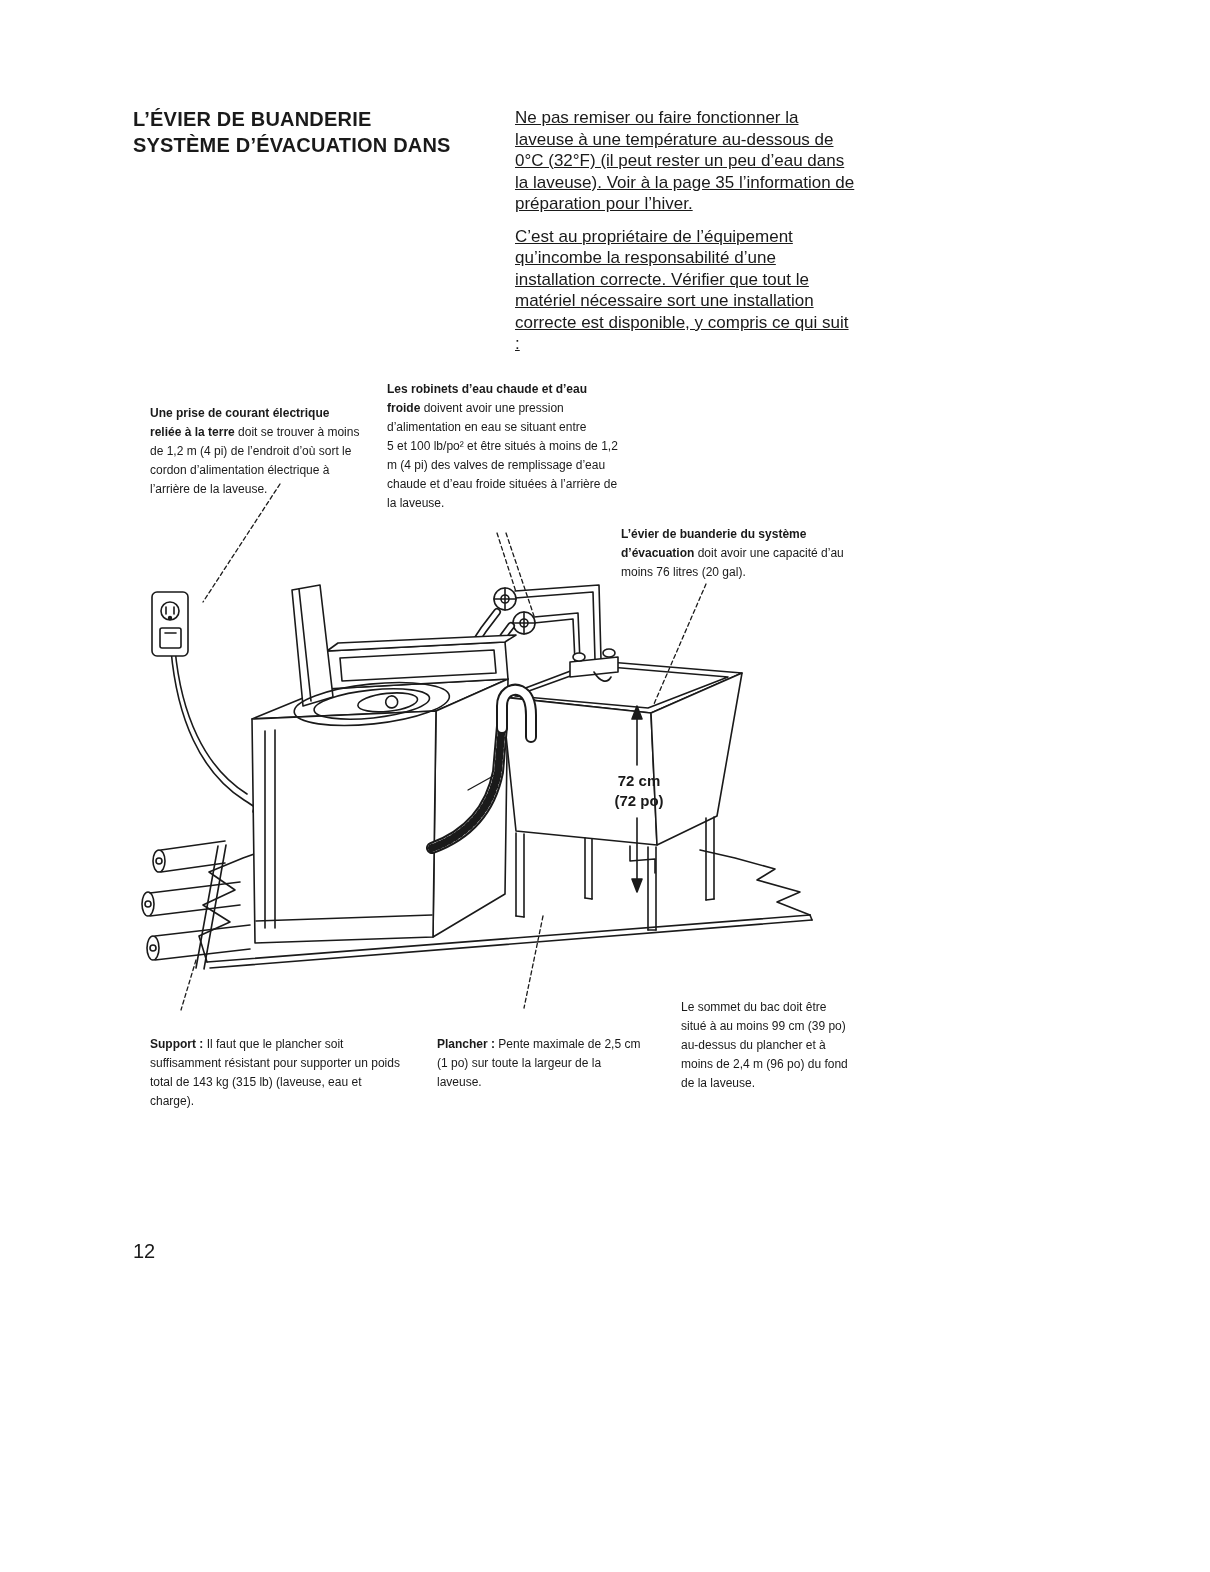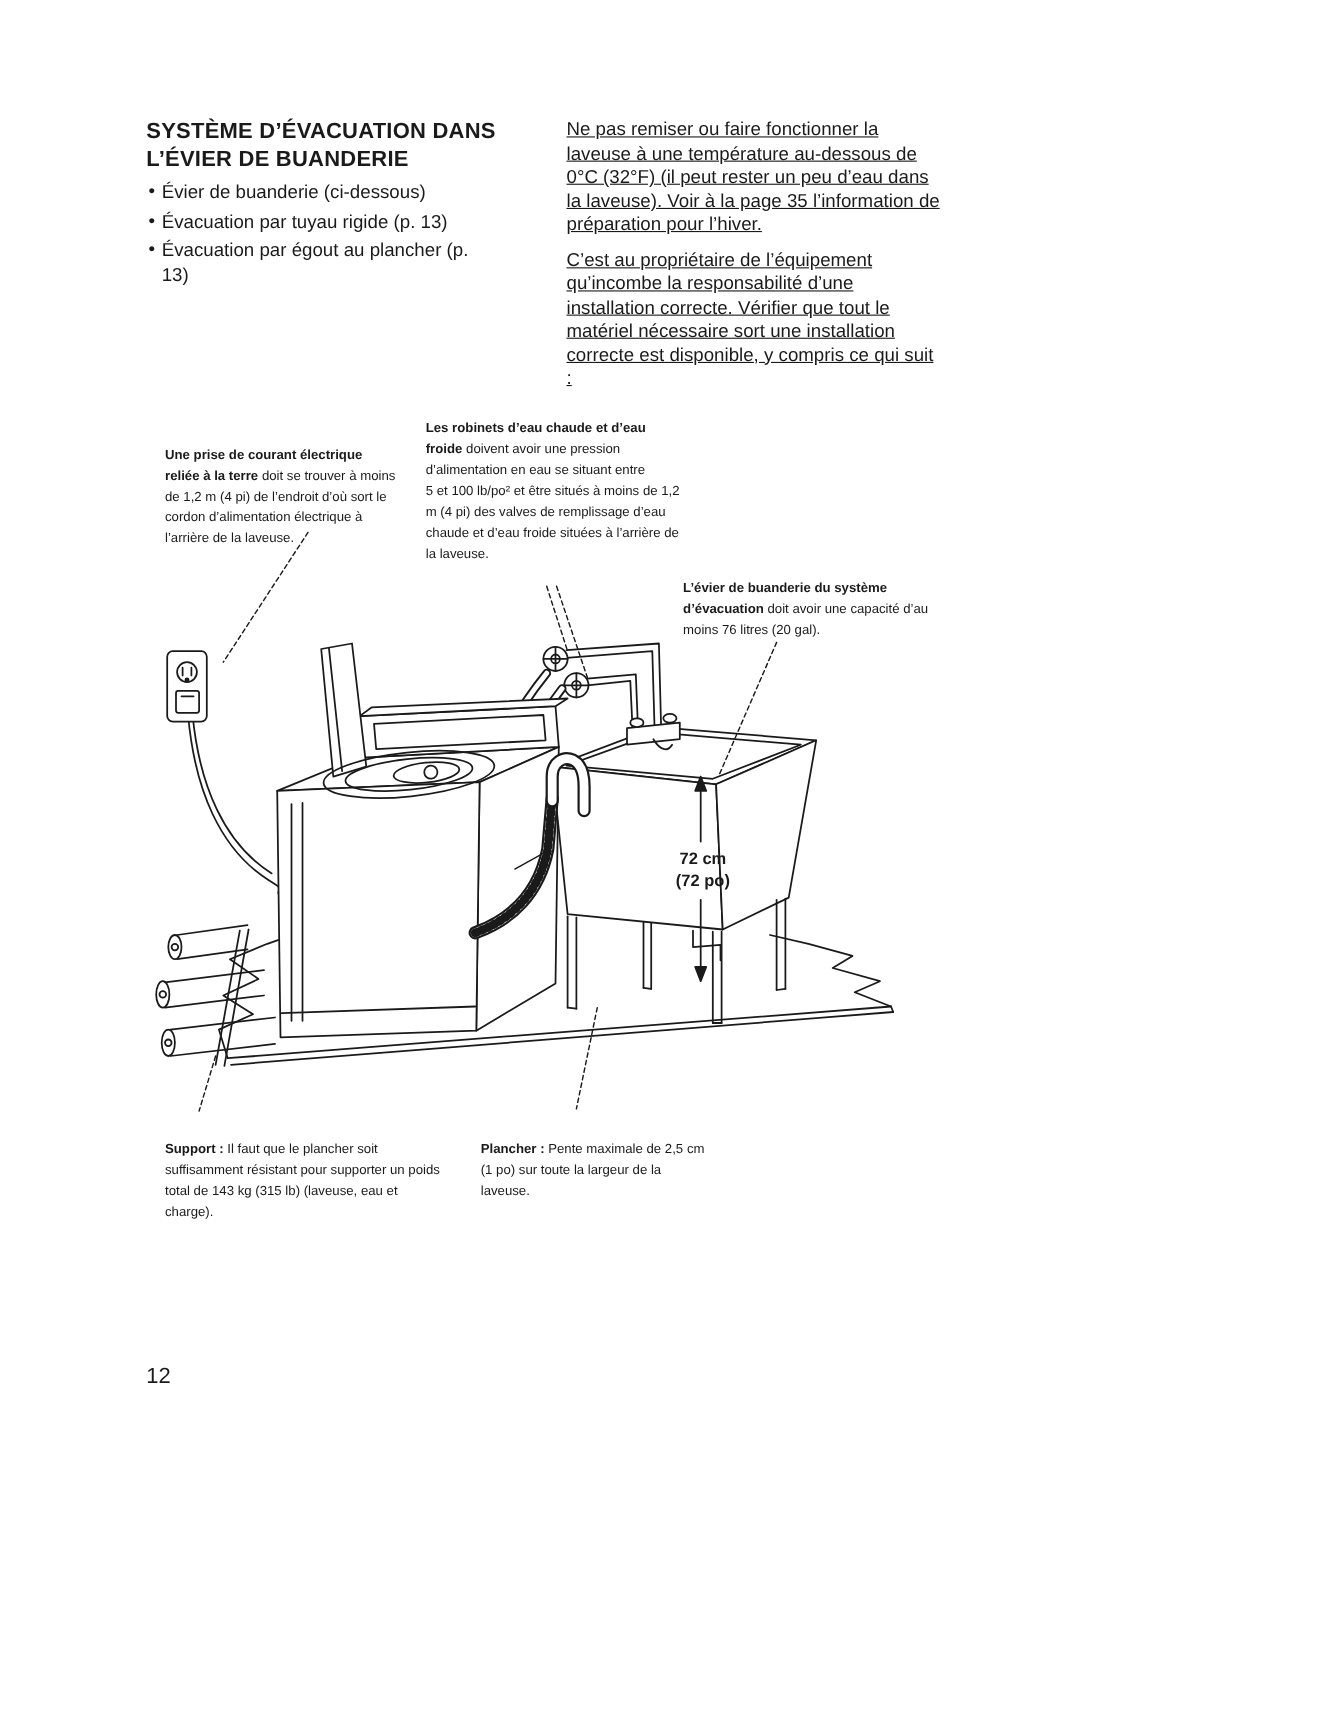--- a/index.html
+++ b/index.html
@@ -170,30 +170,25 @@
         <line x1="497" y1="533" x2="516" y2="592"></line>
         <line x1="506" y1="533" x2="534" y2="616"></line>
         <line x1="706" y1="584" x2="654" y2="704"></line>
         <line x1="196" y1="960" x2="181" y2="1010"></line>
         <line x1="543" y1="916" x2="524" y2="1008"></line>
       </g>
     </g>
   </svg>
 
   <div class="abs h1" style="left:133px;top:106px;width:380px;">
+    <div>L’ÉVIER DE BUANDERIE</div>
     <div>SYSTÈME D’ÉVACUATION DANS</div>
-    <div>L’ÉVIER DE BUANDERIE</div>
   </div>
 
   <div class="abs body-text" style="left:133px;top:164px;width:347px;">
-    <div style="width:300px;">
-      <div class="bullet">Évier de buanderie (ci-dessous)</div>
-      <div class="bullet">Évacuation par tuyau rigide (p. 13)</div>
-      <div class="bullet">Évacuation par égout au plancher (p. 13)</div>
-    </div>
   </div>
 
   <div class="abs body-text" style="left:515px;top:107px;width:340px;text-decoration:underline;">
     <p class="para">Ne pas remiser ou faire fonctionner la laveuse à une température au-dessous de 0°C (32°F) (il peut rester un peu d’eau dans la laveuse). Voir à la page 35 l’information de préparation pour l’hiver.</p>
     <p class="para">C’est au propriétaire de l’équipement qu’incombe la responsabilité d’une installation correcte. Vérifier que tout le matériel nécessaire sort une installation correcte est disponible, y compris ce qui suit :</p>
   </div>
 
   <div class="abs callout" style="left:387px;top:361px;width:232px;">
     <span class="b">Les robinets d’eau chaude et d’eau froide</span><span> doivent avoir une pression d’alimentation en eau se situant entre
 5 et 100 lb/po² et être situés à moins de 1,2 m (4 pi) des valves de remplissage d’eau chaude et d’eau froide situées à l’arrière de la laveuse.</span>
@@ -213,16 +208,19 @@
   </div>
 
   <div class="abs callout" style="left:150px;top:1016px;width:252px;">
     <span class="b">Support :</span><span> Il faut que le plancher soit suffisamment résistant pour supporter un poids total de 143 kg (315 lb) (laveuse, eau et charge).</span>
   </div>
 
   <div class="abs callout" style="left:437px;top:1016px;width:212px;">
     <span class="b">Plancher :</span><span> Pente maximale de 2,5 cm (1 po) sur toute la largeur de la laveuse.</span>
   </div>
 
+  <div class="abs callout" style="left:681px;top:979px;width:168px;">
+    <span>Le sommet du bac doit être situé à au moins 99 cm (39 po) au-dessus du plancher et à moins de 2,4 m (96 po) du fond de la laveuse.</span>
+  </div>
 
   <div class="abs pagenum" style="left:133px;top:1240px;">12</div>
 
 </div>
 
 </body></html>

